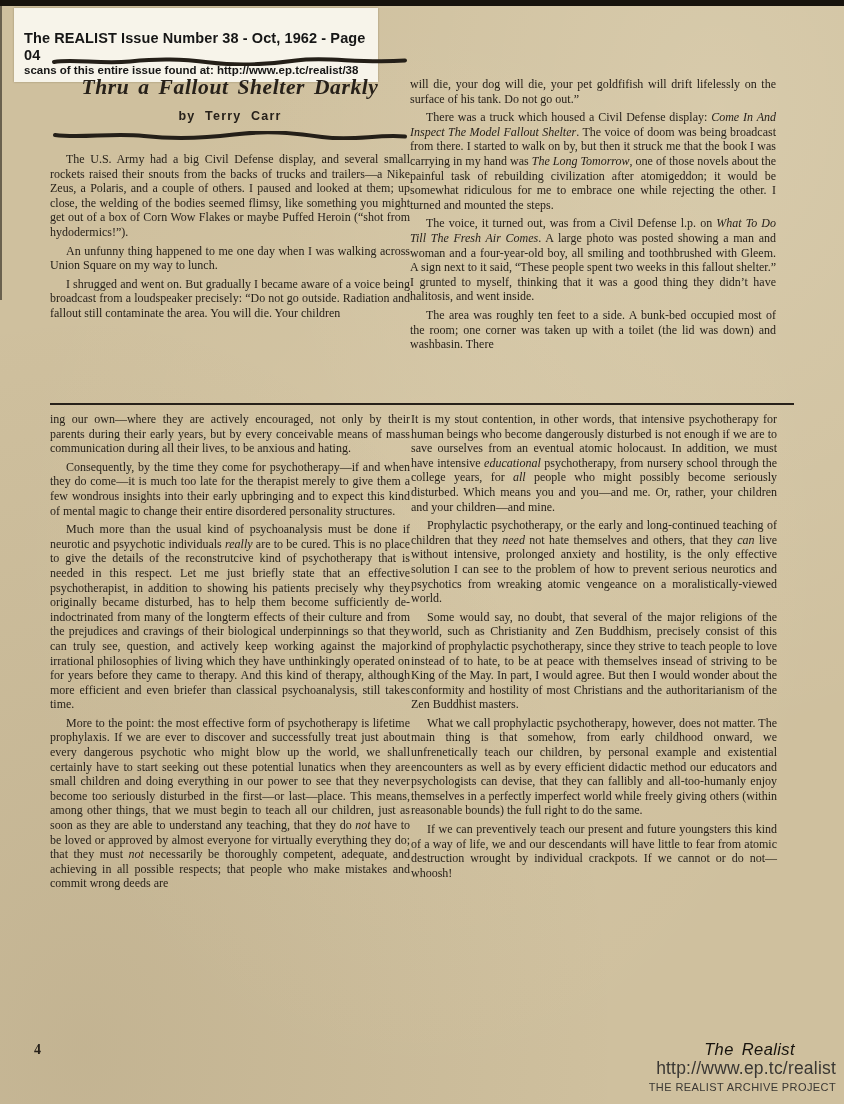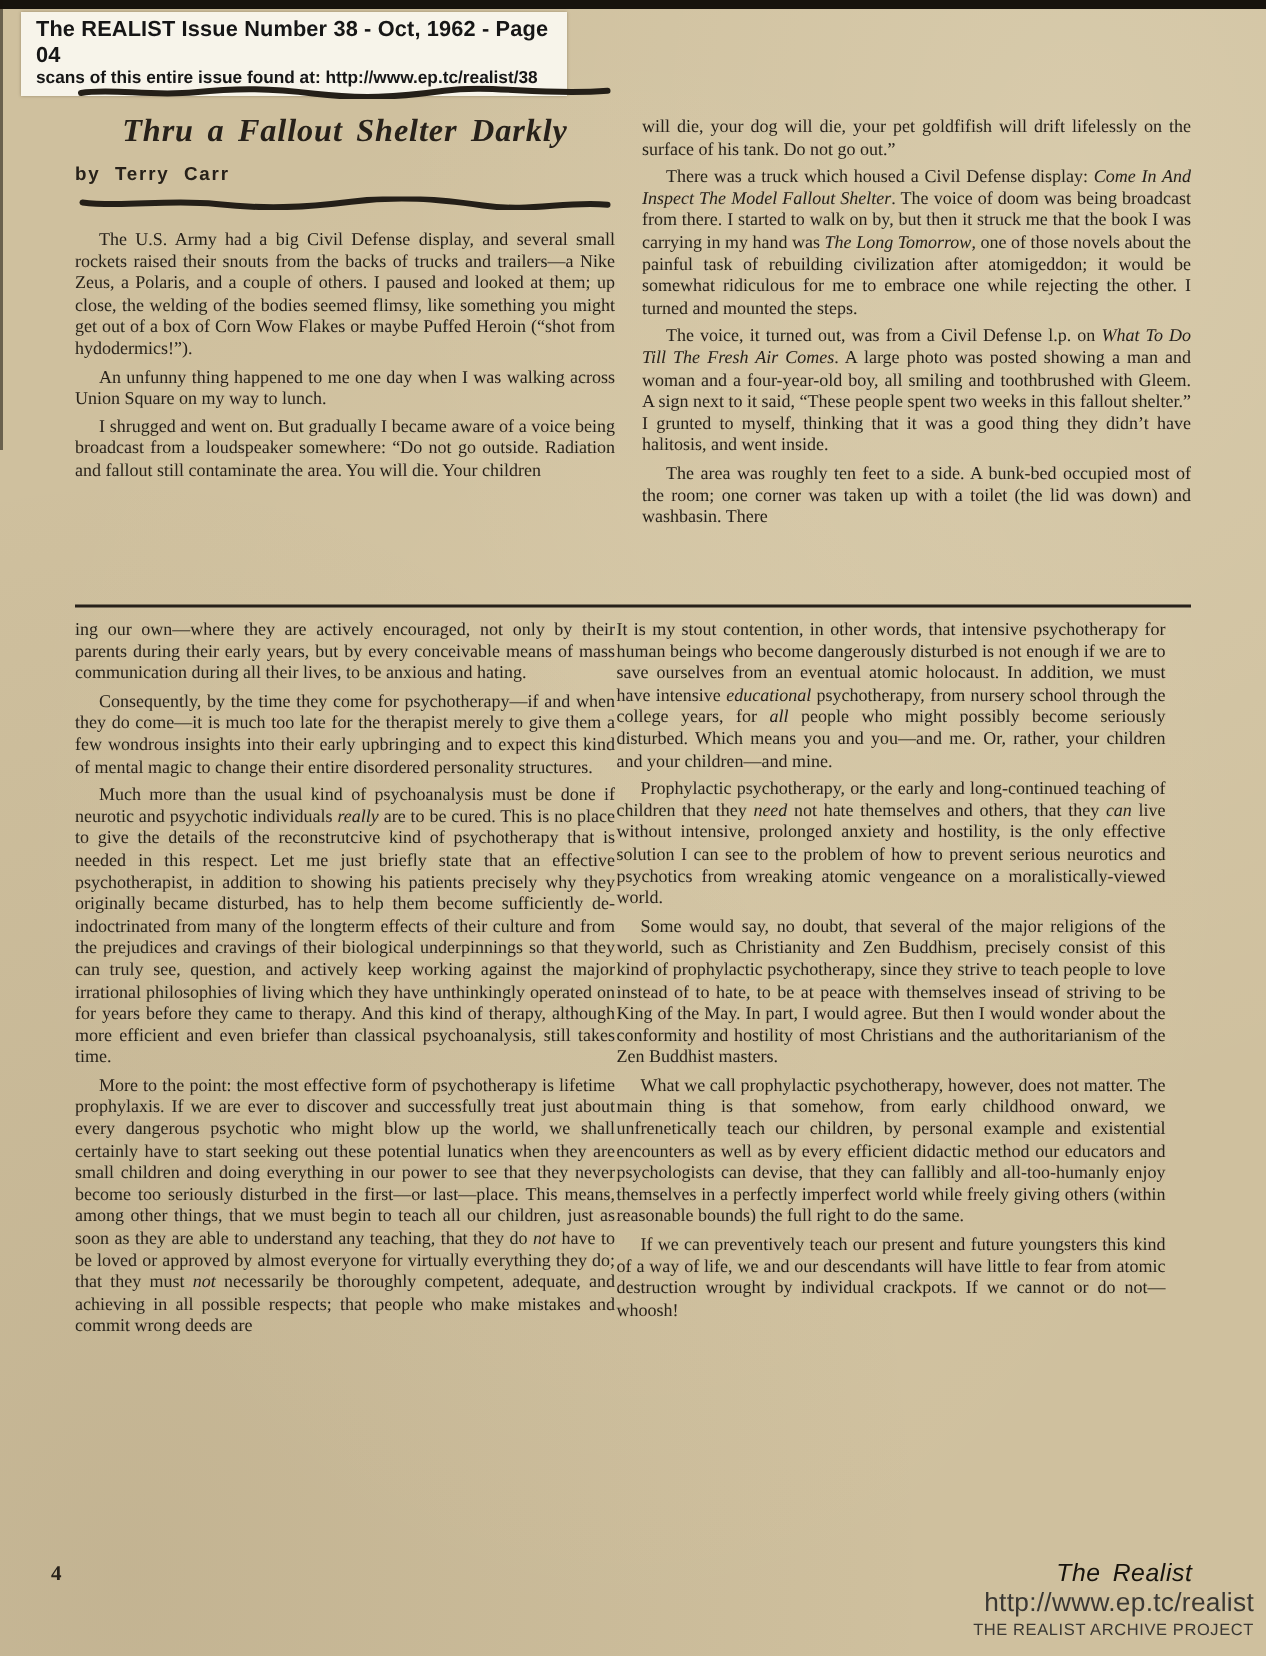--- a/index.html
+++ b/index.html
@@ -13,42 +13,42 @@
       var(--paper,#cfc09e);
     overflow:hidden;
     font-family:"Liberation Serif","DejaVu Serif",serif;
     color:var(--ink,#27211a);
   }
   .scan-strip{position:absolute;top:0;left:0;width:844px;height:6px;background:#17130d;}
   .scan-edge{position:absolute;top:0;left:0;width:2px;height:300px;background:rgba(23,19,13,.55);}
   .header-label{
     position:absolute;top:8px;left:14px;width:364px;
     background:var(--label_bg,#f7f4ea);
-    padding:4px 8px 5px 10px;box-sizing:border-box;
+    padding:22px 8px 5px 10px;box-sizing:border-box;
     font-family:"Liberation Sans","DejaVu Sans",sans-serif;
     color:#161616;
     box-shadow:0 0 2px rgba(60,45,20,.35);
   }
   .header-label .t{font-size:14.5px;font-weight:bold;line-height:17px;letter-spacing:.1px;}
   .header-label .s{font-size:11.5px;font-weight:bold;line-height:13px;}
   .top-section{
     position:absolute;top:55px;left:50px;width:744px;height:352px;
-    display:flex;gap:18px;overflow:hidden;
+    display:flex;overflow:hidden;
   }
   .col{box-sizing:border-box;}
   .col-tl{width:360px;}
   .col-tr{width:366px;padding-top:22px;}
   .wavy{display:block;margin:2px auto 0;}
   .article-title{
     margin:9px 0 4px;text-align:center;
     font-size:21.5px;font-weight:bold;font-style:italic;
     letter-spacing:.6px;word-spacing:3px;white-space:nowrap;
   }
   .byline{
-    margin:9px 0 8px;text-align:left;
+    margin:9px 0 8px;text-align:center;
     font-family:"Liberation Sans","DejaVu Sans",sans-serif;
     font-size:12.5px;font-weight:bold;letter-spacing:1.2px;word-spacing:5px;
   }
   .body-text .par{
     margin:0 0 4px;
     font-size:12px;line-height:14.6px;
     text-align:justify;text-indent:16px;
   }
   .first-flush .par:first-child{text-indent:0;}
   .col-tl .body-text{margin-top:12px;}
@@ -102,21 +102,21 @@
         <path d="M2 5 C 22 1.5, 48 7.5, 78 4.5 S 128 2, 158 5.5 S 212 8, 244 3.5 S 306 7, 353 3.5" fill="none" stroke="#241f18" stroke-width="4" stroke-linecap="round"></path>
       </svg>
       <h1 class="article-title">Thru a Fallout Shelter Darkly</h1>
       <div class="byline">by Terry Carr</div>
       <svg class="wavy" width="356" height="9" viewBox="0 0 356 9">
         <path d="M3 4 C 30 7.5, 60 1.5, 92 5 S 150 7.5, 182 3.5 S 238 1.5, 270 6 S 324 3, 353 5.5" fill="none" stroke="#241f18" stroke-width="4" stroke-linecap="round"></path>
       </svg>
       <div class="body-text">
           <p class="par">The U.S. Army had a big Civil Defense display, and several small rockets raised their snouts from the backs of trucks and trailers—a Nike Zeus, a Polaris, and a couple of others. I paused and looked at them; up close, the welding of the bodies seemed flimsy, like something you might get out of a box of Corn Wow Flakes or maybe Puffed Heroin (“shot from hydodermics!”).</p>
           <p class="par">An unfunny thing happened to me one day when I was walking across Union Square on my way to lunch.</p>
-          <p class="par">I shrugged and went on. But gradually I became aware of a voice being broadcast from a loudspeaker somewhere: “Do not go outside. Radiation and fallout still contaminate the area. You will die. Your children</p>
+          <p class="par">I shrugged and went on. But gradually I became aware of a voice being broadcast from a loudspeaker precisely: “Do not go outside. Radiation and fallout still contaminate the area. You will die. Your children</p>
         </div>
     </div>
     <div class="col col-tr first-flush">
       <div class="body-text first-flush">
           <p class="par">will die, your dog will die, your pet goldfifish will drift lifelessly on the surface of his tank. Do not go out.”</p>
           <p class="par">There was a truck which housed a Civil Defense display: <i>Come In And Inspect The Model Fallout Shelter</i>. The voice of doom was being broadcast from there. I started to walk on by, but then it struck me that the book I was carrying in my hand was <i>The Long Tomorrow</i>, one of those novels about the painful task of rebuilding civilization after atomigeddon; it would be somewhat ridiculous for me to embrace one while rejecting the other. I turned and mounted the steps.</p>
           <p class="par">The voice, it turned out, was from a Civil Defense l.p. on <i>What To Do Till The Fresh Air Comes</i>. A large photo was posted showing a man and woman and a four-year-old boy, all smiling and toothbrushed with Gleem. A sign next to it said, “These people spent two weeks in this fallout shelter.” I grunted to myself, thinking that it was a good thing they didn’t have halitosis, and went inside.</p>
           <p class="par">The area was roughly ten feet to a side. A bunk-bed occupied most of the room; one corner was taken up with a toilet (the lid was down) and washbasin. There</p>
         </div>
     </div>

